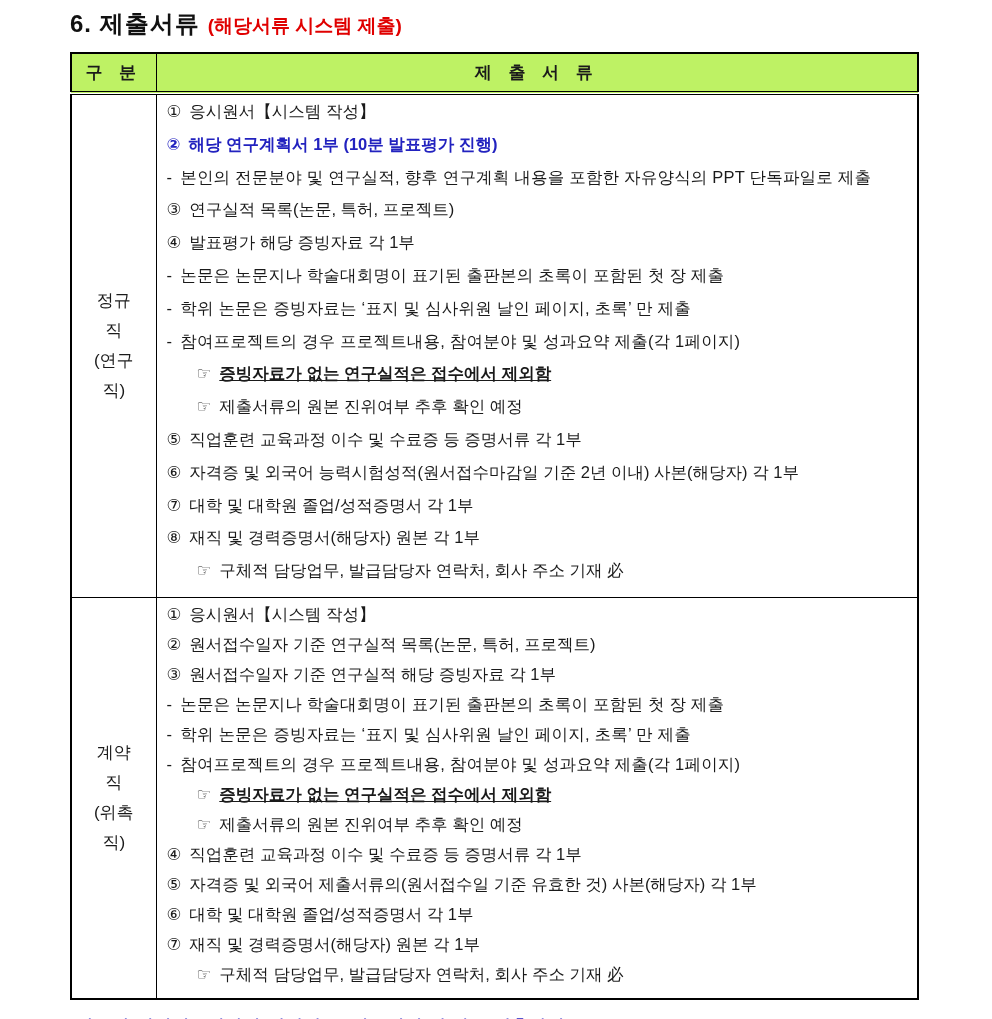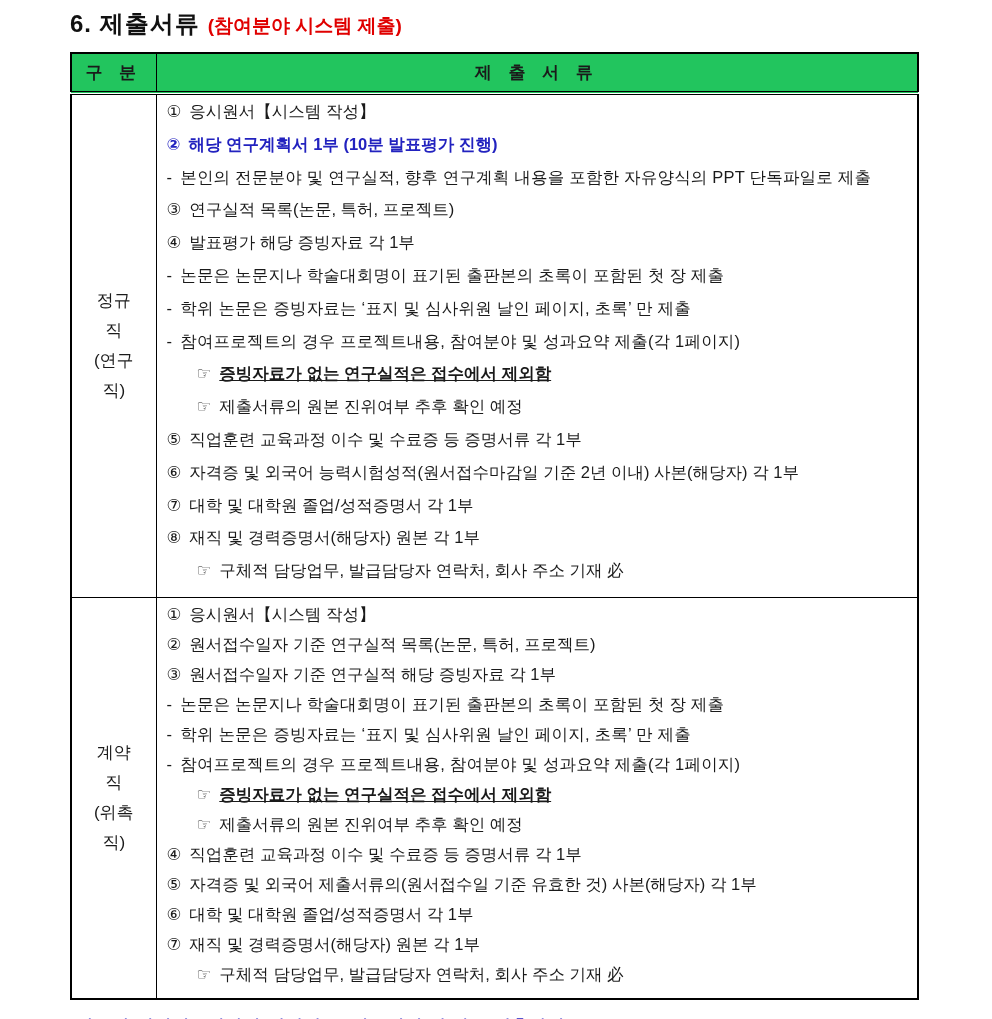--- a/index.html
+++ b/index.html
@@ -44,21 +44,21 @@
   }
   table.doc-table th,
   table.doc-table td {
     border: 1.5px solid #000000;
     box-sizing: border-box;
     vertical-align: middle;
   }
   table.doc-table { border: 2px solid #000; }
   col.cat-col { width: 85px; }
   thead th {
-    background: #22c55e;
+    background: #bef264;
     height: 30px;
     font-size: 17px;
     font-weight: bold;
     letter-spacing: 6px;
     text-align: center;
     border-bottom: 4px double #000000 !important;
     padding: 7px 0;
   }
   td.cat-cell {
     text-align: center;
@@ -96,21 +96,21 @@
     color: #2020c0;
     letter-spacing: 0.5px;
   }
 </style>
 </head>
 <body>
 
 <div class="page">
 
   <p class="title-line">
-    <span class="title-main">6. 제출서류</span><span class="title-note">(참여분야 시스템 제출)</span>
+    <span class="title-main">6. 제출서류</span><span class="title-note">(해당서류 시스템 제출)</span>
   </p>
 
   <table class="doc-table">
     <colgroup>
         <col class="cat-col">
         <col>
       </colgroup>
     <thead>
       <tr>
         <th>구 분</th>

